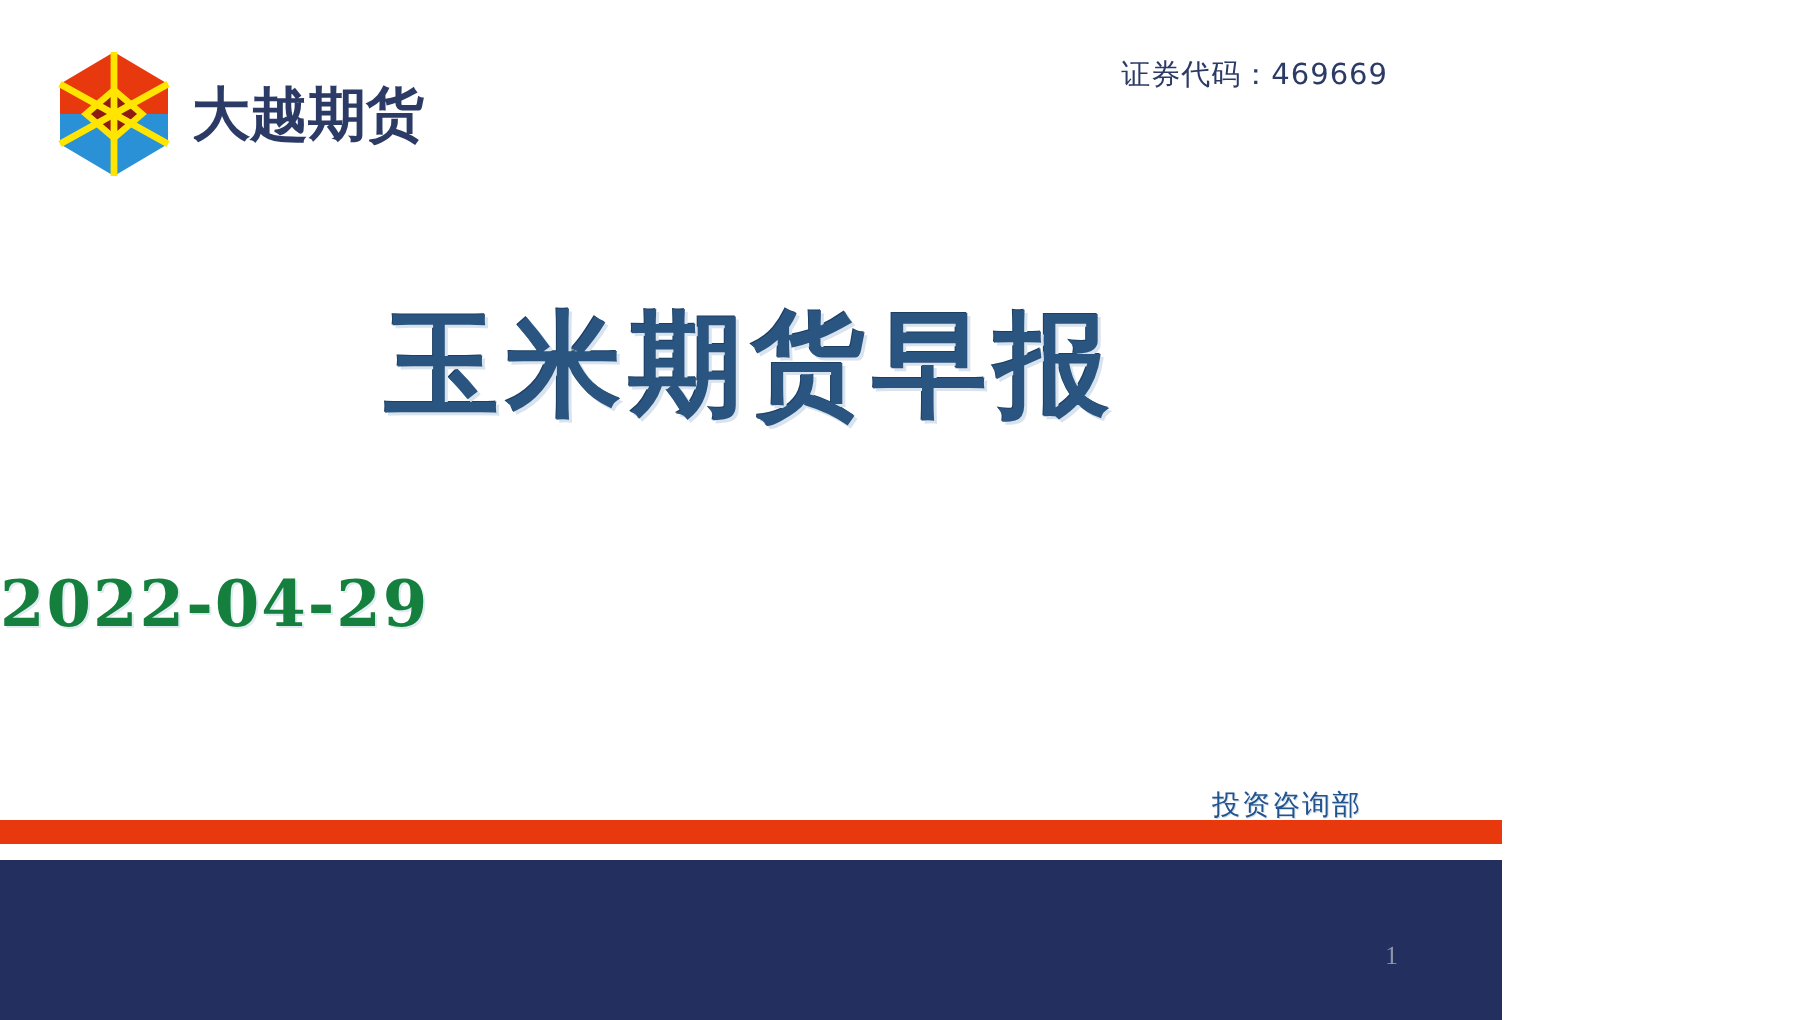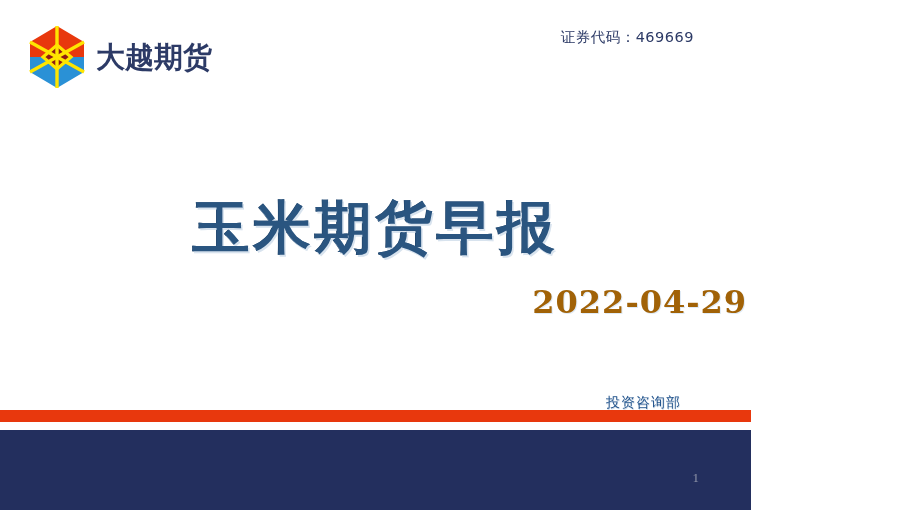--- a/index.html
+++ b/index.html
@@ -71,33 +71,32 @@
     right: 0;
     top: 152px;
     text-align: center;
     font-family: "DejaVu Serif", serif;
     font-size: 57px;
     font-weight: bold;
     letter-spacing: 4px;
     color: #2a5580;
     text-shadow: 1.5px 1.5px 0 #d8e3ee, -0.5px -0.5px 0 #1d3f63;
     line-height: 1.1;
-    margin-top: 44px;
   }
   .sub-date {
     position: absolute;
     left: 0;
-    right: 4px;
+    right: 16px;
     top: 283px;
-    text-align: right;
+    text-align: left;
     font-family: "DejaVu Serif", serif;
     font-size: 32px;
     font-weight: bold;
     letter-spacing: 1px;
-    color: #a16207;
+    color: #15803d;
     text-shadow: 1px 1px 0 #dfeaf5;
   }
 
   
   .banner {
     position: absolute;
     left: 0;
     bottom: 0;
     width: 907px;
     height: 160px;

